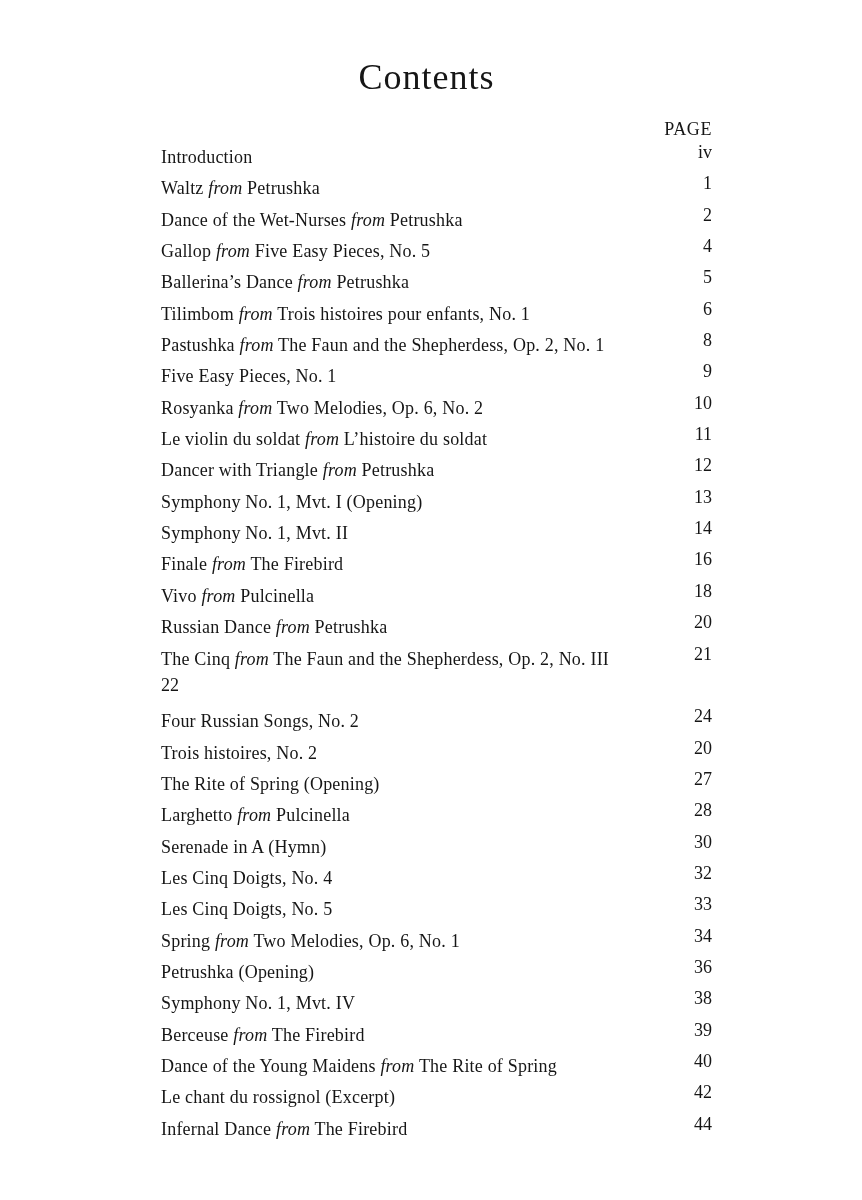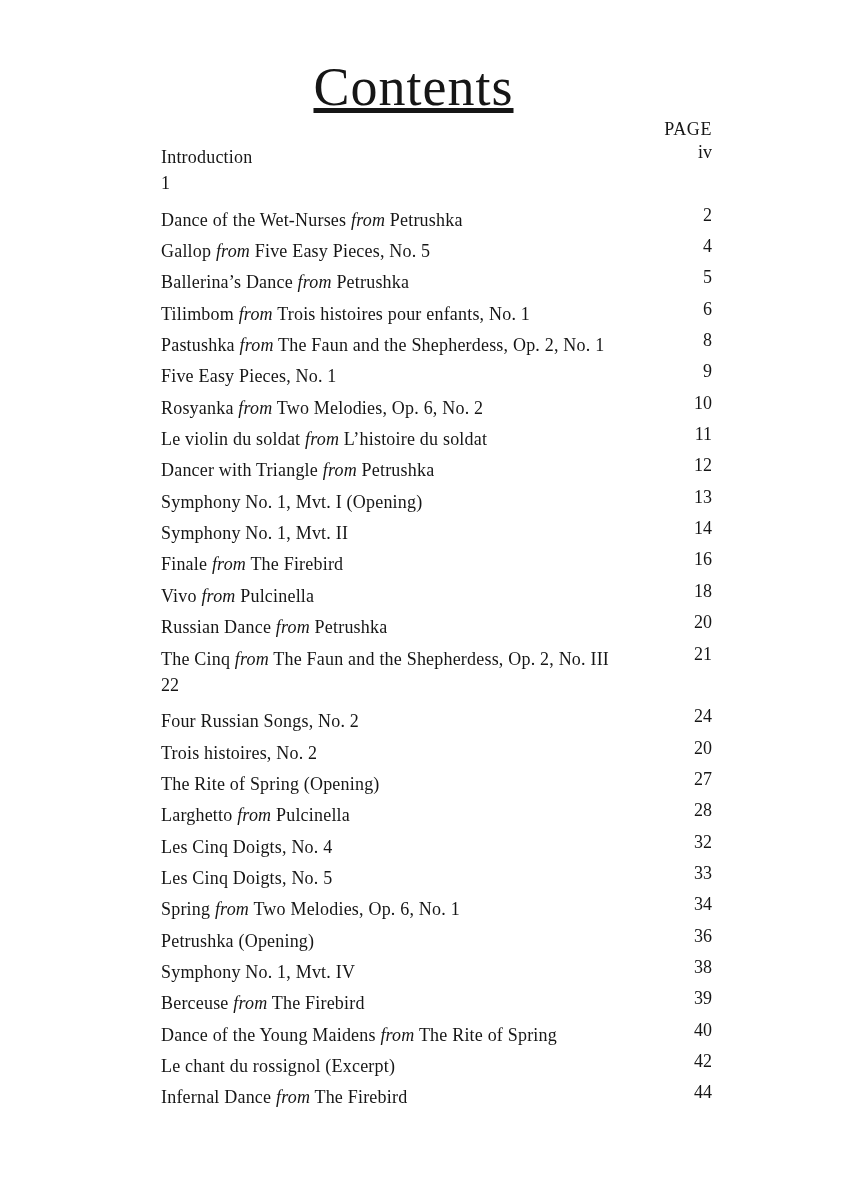--- a/index.html
+++ b/index.html
@@ -11,29 +11,28 @@
     width: 862px;
     height: 1200px;
     position: relative;
     font-family: "Liberation Serif", "DejaVu Serif", serif;
     color: #161616;
     overflow: hidden;
   }
   .page-title {
     position: absolute;
     top: 58px;
-    left: 141px;
+    left: 154px;
     width: 563px;
     text-align: center;
     transform: translateX(-9px);
-    font-size: 54px;
+    font-size: 36px;
     line-height: 1.1;
     letter-spacing: 1px;
     white-space: nowrap;
-    text-decoration: underline;
   }
   .col-header {
     position: absolute;
     top: 119px;
     right: 150px;
     font-size: 18px;
     letter-spacing: 0.6px;
     line-height: 1.2;
   }
   .toc {
@@ -67,20 +66,21 @@
 <body>
 
 <div class="page-title">Contents</div>
 <div class="col-header">PAGE</div>
 <div class="toc">
     <div class="row">
       <span class="entry"><span>Introduction</span></span>
       <span class="pnum">iv</span>
     </div>
     <div class="row">
+      <span class="entry"><span>Waltz </span><span class="it">from</span><span> Petrushka</span></span>
       <span class="pnum">1</span>
     </div>
     <div class="row">
       <span class="entry"><span>Dance of the Wet-Nurses </span><span class="it">from</span><span> Petrushka</span></span>
       <span class="pnum">2</span>
     </div>
     <div class="row">
       <span class="entry"><span>Gallop </span><span class="it">from</span><span> Five Easy Pieces, No. 5</span></span>
       <span class="pnum">4</span>
     </div>
@@ -147,20 +147,24 @@
       <span class="entry"><span>Trois histoires, No. 2</span></span>
       <span class="pnum">20</span>
     </div>
     <div class="row">
       <span class="entry"><span>The Rite of Spring (Opening)</span></span>
       <span class="pnum">27</span>
     </div>
     <div class="row">
       <span class="entry"><span>Larghetto </span><span class="it">from</span><span> Pulcinella</span></span>
       <span class="pnum">28</span>
+    </div>
+    <div class="row">
+      <span class="entry"><span>Serenade in A (Hymn)</span></span>
+      <span class="pnum">30</span>
     </div>
     <div class="row">
       <span class="entry"><span>Les Cinq Doigts, No. 4</span></span>
       <span class="pnum">32</span>
     </div>
     <div class="row">
       <span class="entry"><span>Les Cinq Doigts, No. 5</span></span>
       <span class="pnum">33</span>
     </div>
     <div class="row">

